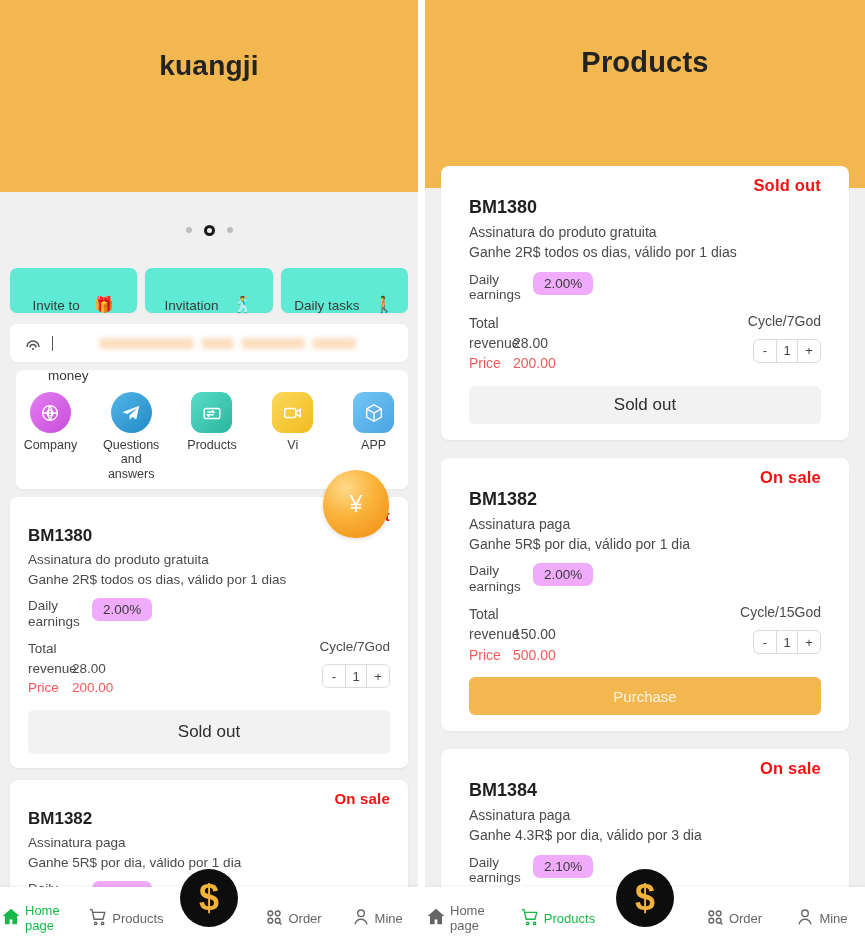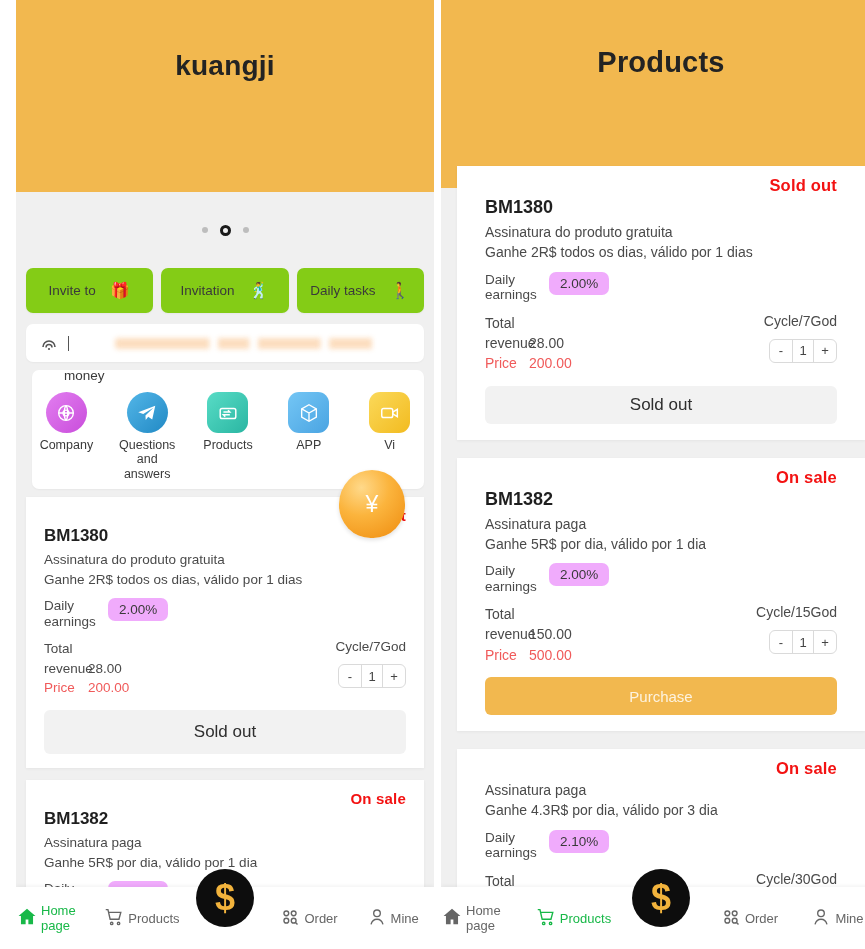--- a/index.html
+++ b/index.html
@@ -7,21 +7,20 @@
   html, body {
     width: 865px; height: 949px;
     background: #ffffff;
     font-family: "Liberation Sans", sans-serif;
     overflow: hidden;
   }
   .screens {
     display: flex;
     width: 865px; height: 949px;
     background: #ffffff;
-    padding-left: 16px;
   }
   .phone {
     position: relative;
     height: 949px;
     background: #f0f0f0;
     overflow: hidden;
     flex: none;
   }
   .phone.left  { width: 418px; margin-right: 7px; }
   .phone.right { width: 440px; }
@@ -70,25 +69,25 @@
   }
 
   
   .quick-row {
     display: flex;
     gap: 8px;
     padding: 0 10px;
   }
   .quick-btn {
     flex: 1;
-    background: #84cc16;
+    background: #5eead4;
     border-radius: 7px;
     height: 45px;
     display: flex;
-    align-items: center;
+    align-items: flex-end;
     justify-content: center;
     gap: 15px;
     font-size: 13.5px;
     color: #3a3a3a;
     box-shadow: 0 1px 2px rgba(0,0,0,.04);
   }
   .quick-ico { font-size: 16px; line-height: 1; }
 
   
   .notice {
@@ -160,21 +159,21 @@
     color: #3a3a3a;
     text-align: center;
     line-height: 1.15;
   }
 
   
   .cards { padding: 8px 10px 0 10px; }
   .phone.right .cards { padding: 0 16px; margin-top: -22px; }
   .card {
     background: #ffffff;
-    border-radius: 0;
+    border-radius: 8px;
     padding: 10px 18px 14px 18px;
     margin-bottom: 12px;
     position: relative;
     box-shadow: 0 1px 3px rgba(0,0,0,.05);
   }
   .phone.right .card { padding: 10px 28px 16px 28px; margin-bottom: 18px; }
   .card-tag {
     text-align: right;
     font-size: 15px;
     font-weight: bold;
@@ -381,37 +380,37 @@
             <div class="icon-sq" style="background:linear-gradient(135deg,#58dcc6,#2ab6a2)">
               <svg width="22" height="22" viewBox="0 0 24 24" fill="none" stroke="#fff" stroke-width="1.6">
                 <rect x="3.5" y="7" width="17" height="11" rx="2"></rect>
                 <path d="M7 11h7l-2-2M14 14H7l2 2"></path>
               </svg>
             </div>
             <div class="icon-label">Products</div>
           </div>
 
           <div class="icon-cell">
+            <div class="icon-sq" style="background:linear-gradient(135deg,#fbd95a,#f2bb20)">
+              <svg width="22" height="22" viewBox="0 0 24 24" fill="none" stroke="#fff" stroke-width="1.6">
+                <rect x="3" y="7" width="12" height="10" rx="2"></rect>
+                <path d="M15 11l5-3v8l-5-3z"></path>
+              </svg>
+            </div>
+            <div class="icon-label">Vi</div>
+          </div>
+
+          <div class="icon-cell">
             <div class="icon-sq" style="background:linear-gradient(135deg,#74c6f5,#4aa4e2)">
               <svg width="22" height="22" viewBox="0 0 24 24" fill="none" stroke="#fff" stroke-width="1.5">
                 <path d="M12 3l8 4.5v9L12 21l-8-4.5v-9z"></path>
                 <path d="M12 12l8-4.5M12 12v9M12 12L4 7.5"></path>
               </svg>
             </div>
             <div class="icon-label">APP</div>
-          </div>
-
-          <div class="icon-cell">
-            <div class="icon-sq" style="background:linear-gradient(135deg,#fbd95a,#f2bb20)">
-              <svg width="22" height="22" viewBox="0 0 24 24" fill="none" stroke="#fff" stroke-width="1.6">
-                <rect x="3" y="7" width="12" height="10" rx="2"></rect>
-                <path d="M15 11l5-3v8l-5-3z"></path>
-              </svg>
-            </div>
-            <div class="icon-label">Vi</div>
           </div>
 
         </div>
       </div>
 
       <div class="cards">
 
         <div class="card">
           <div class="card-tag">Sold out</div>
           <div class="card-title">BM1380</div>
@@ -555,20 +554,21 @@
                 <div class="mid">1</div>
                 <div>+</div>
               </div>
             </div>
           </div>
           <div class="cta purchase">Purchase</div>
         </div>
 
         <div class="card">
           <div class="card-tag">On sale</div>
+          <div class="card-title">BM1384</div>
           <div class="card-desc">Assinatura paga</div>
           <div class="card-desc">Ganhe 4.3R$ por dia, válido por 3 dia</div>
           <div class="earn-row">
             <span class="earn-label">Daily earnings</span>
             <span class="earn-badge">2.10%</span>
           </div>
           <div class="meta-row">
             <div class="meta-left">
               <div><span class="k">Total revenue</span><span>3150.00</span></div>
               <div class="price"><span class="k">Price</span><span>5000.00</span></div>

